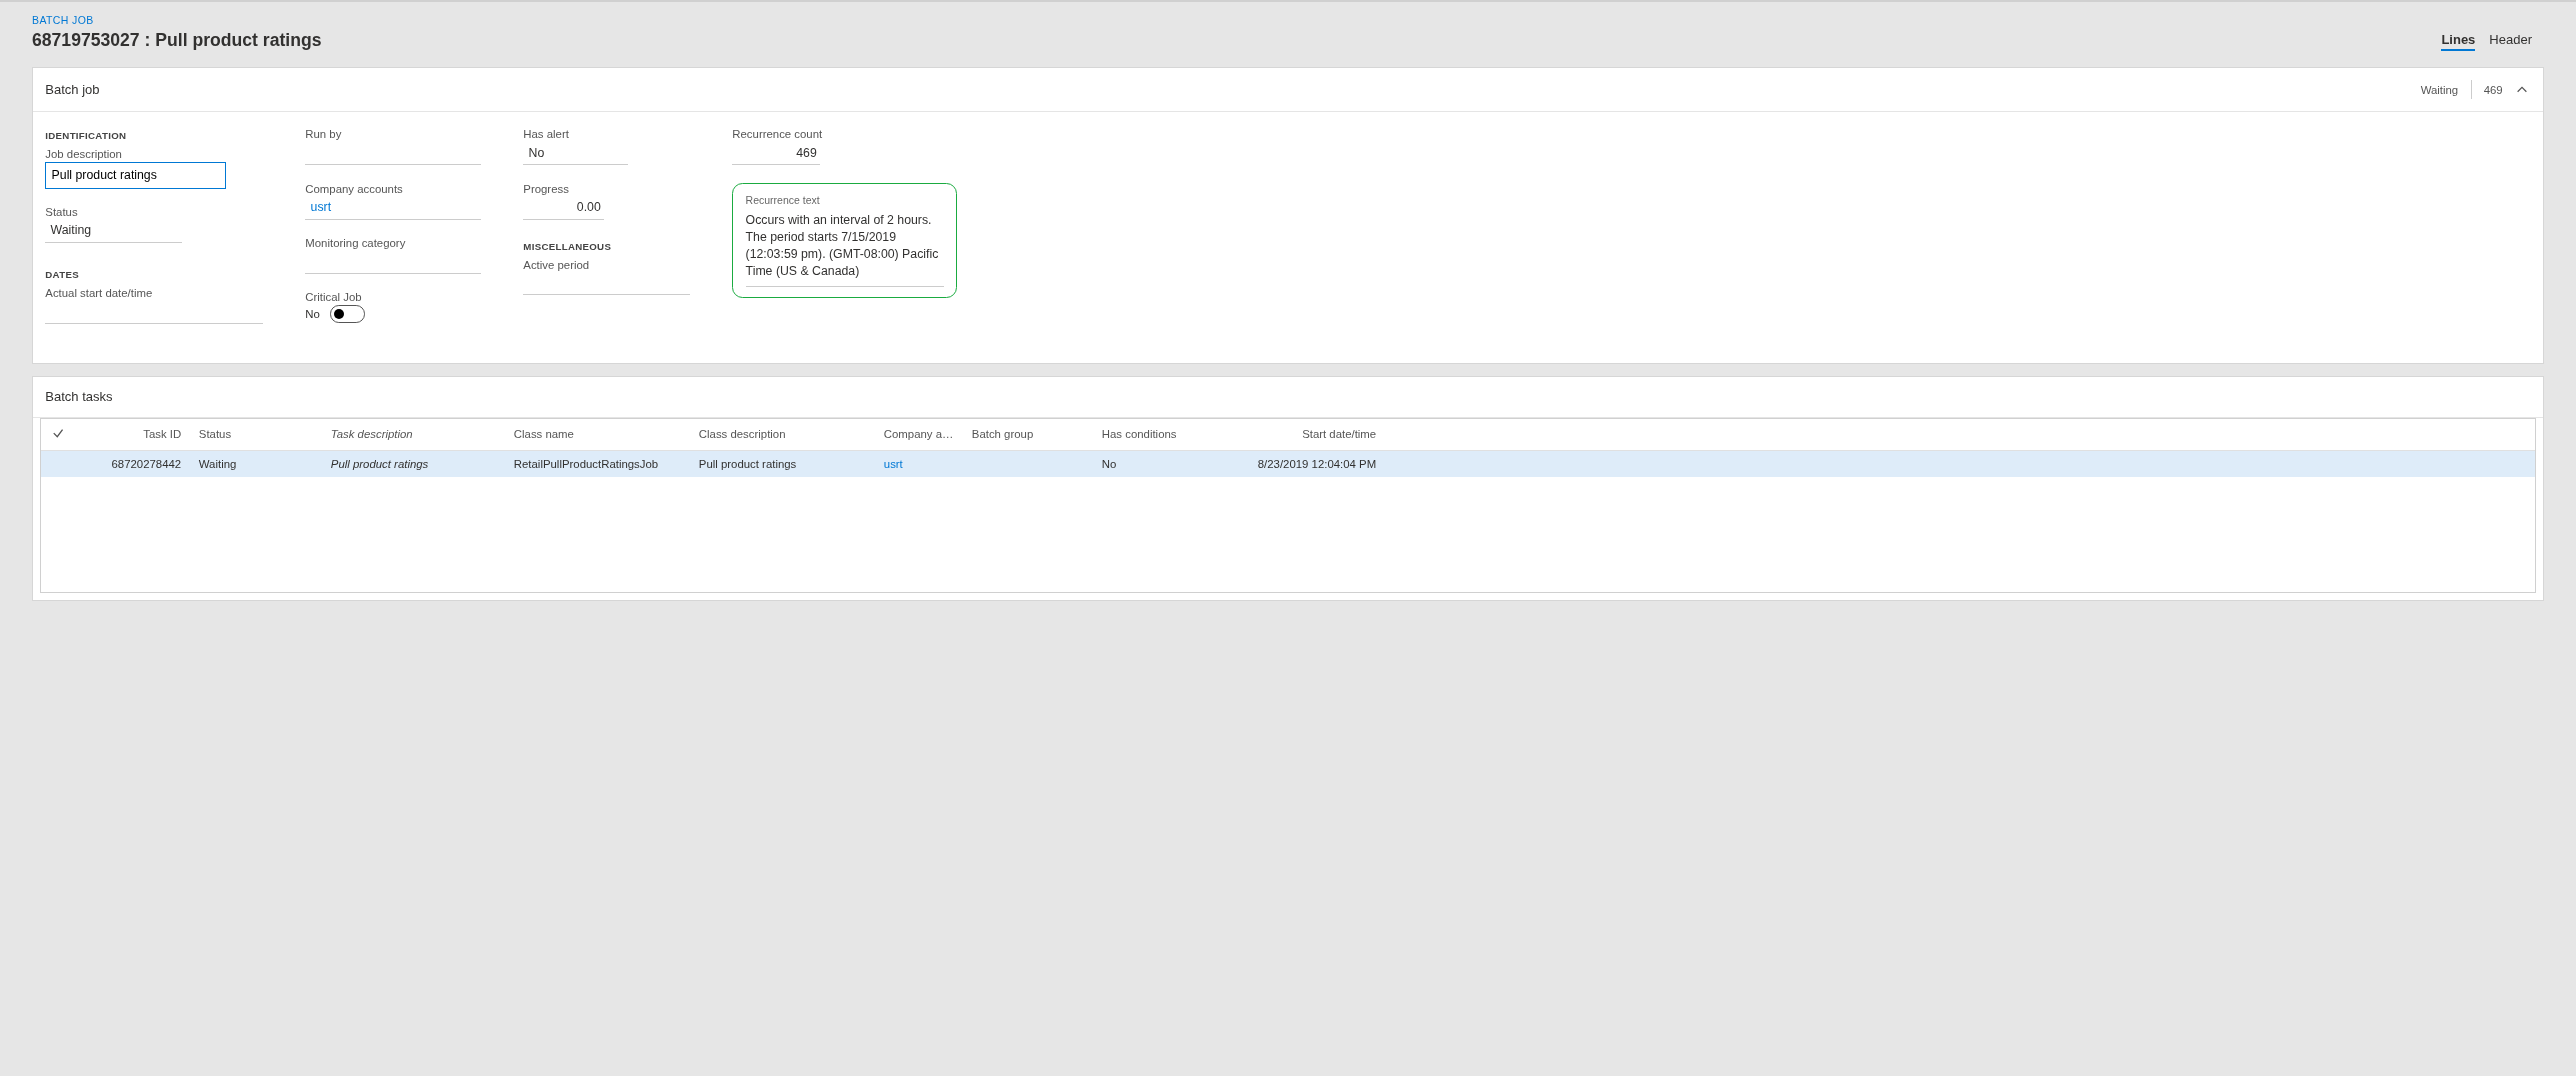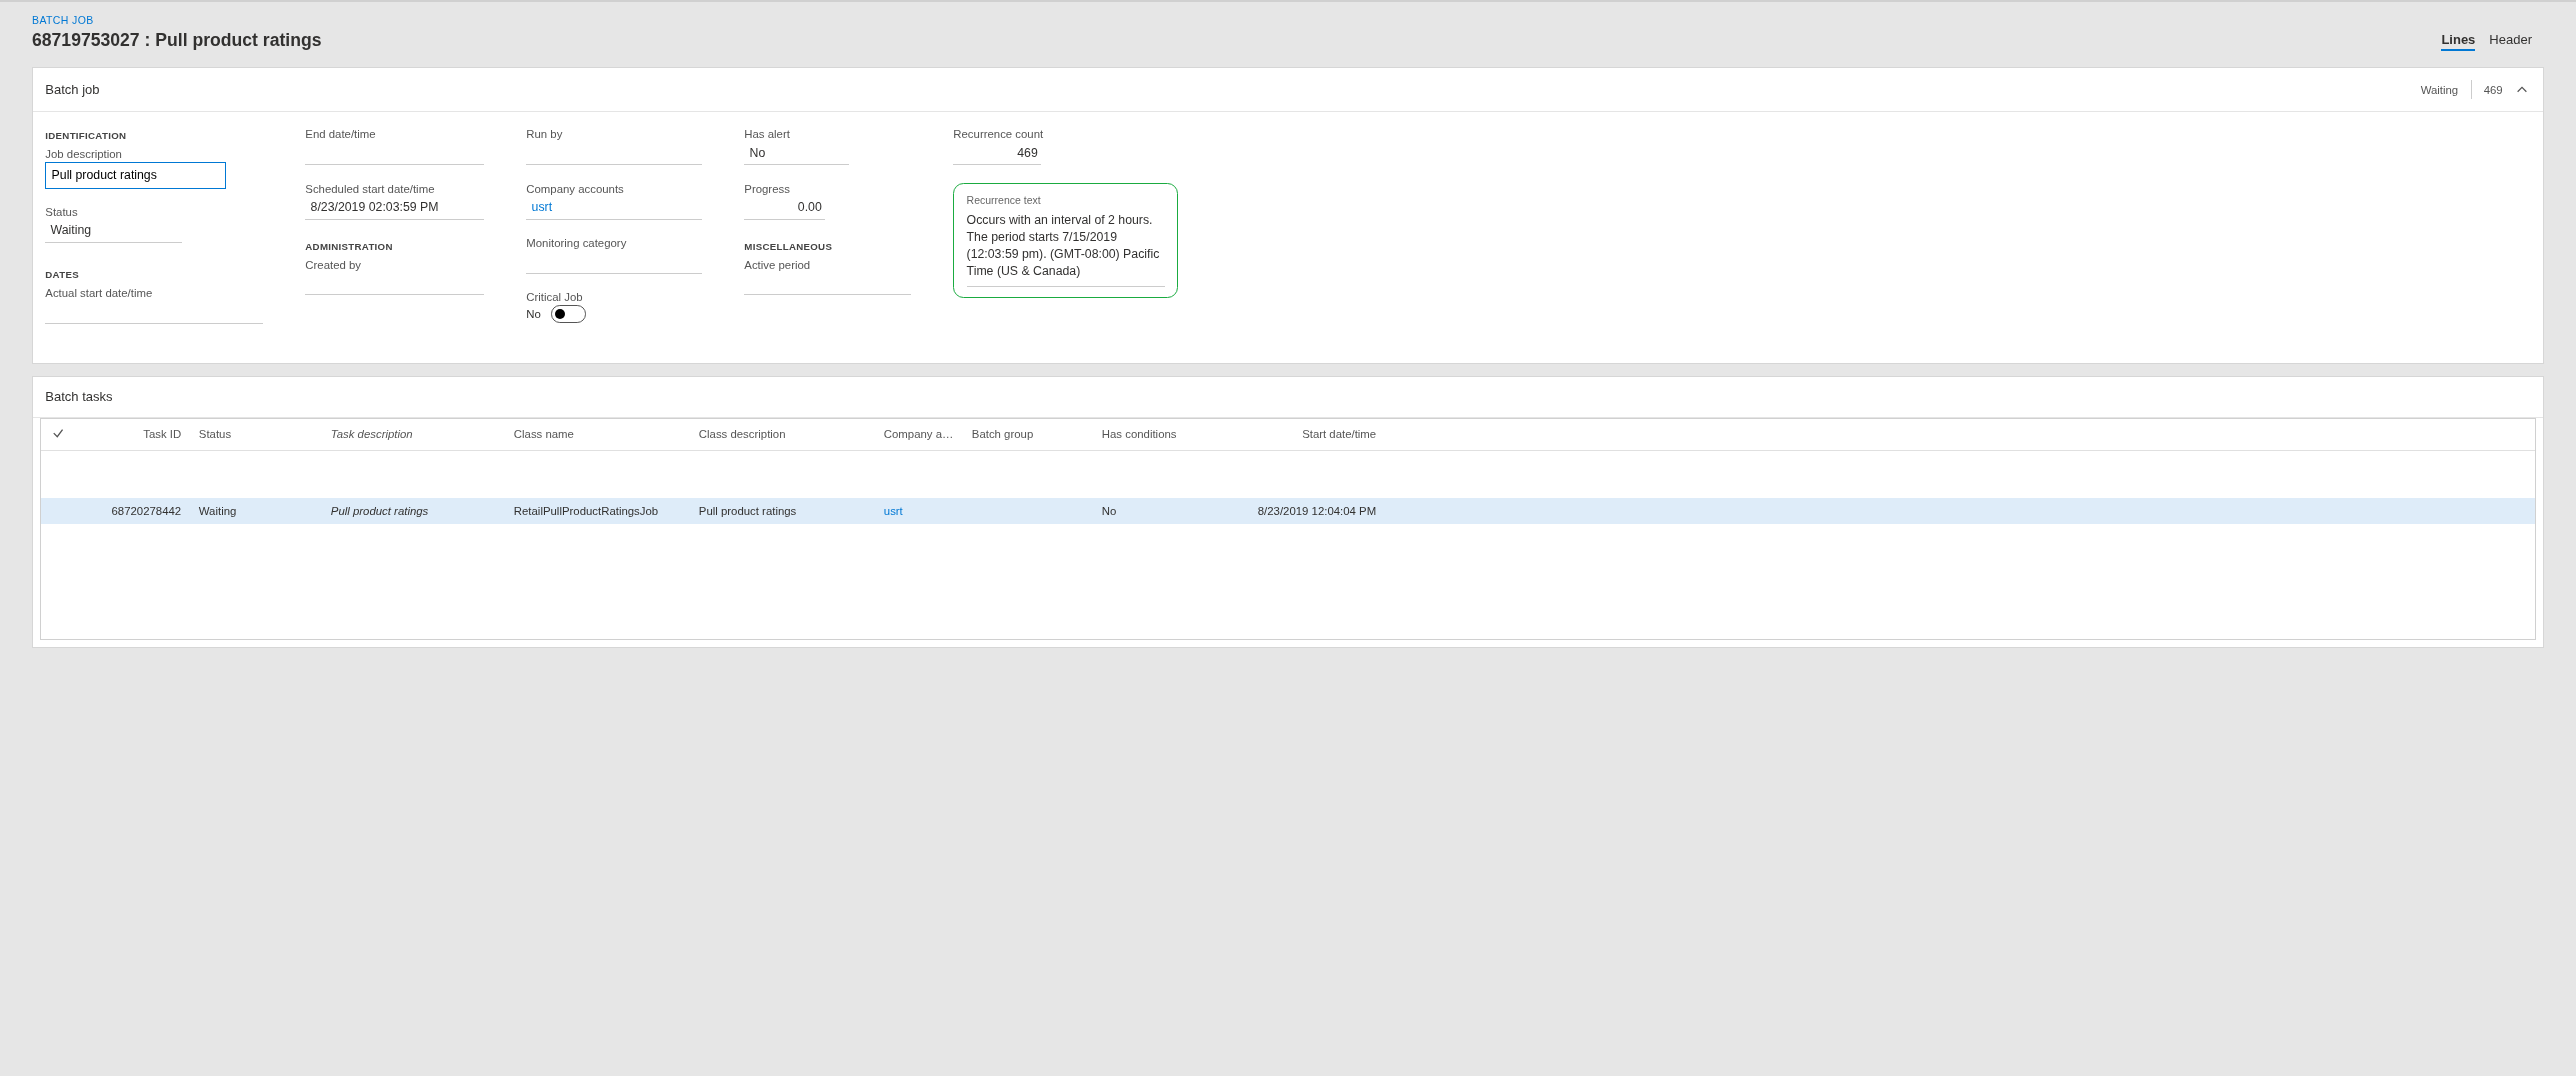--- a/index.html
+++ b/index.html
@@ -189,21 +189,20 @@
       font-size: 11.4px;
     }
     .grid-head {
       color: #555;
       border-bottom: 0.9px solid #e0e0e0;
       height: 32px;
     }
     .grid-row {
       background: #deecf9;
       height: 26px;
-      margin-top: 47px;
     }
     .grid-body {
       min-height: 141px;
       background: #fff;
     }
     .cell { padding: 0 8.8px; overflow: hidden; white-space: nowrap; text-overflow: ellipsis; }
     .c-check { width: 35px; text-align: center; }
     .c-taskid { width: 114px; text-align: right; }
     .c-status { width: 132px; }
     .c-taskdesc { width: 183px; font-style: italic; }
@@ -259,35 +258,20 @@
           <label>Status</label>
           <div class="value short">Waiting</div>
         </div>
         <div class="section-label" style="margin-top:8.8px">DATES</div>
         <div class="field">
           <label>Actual start date/time</label>
           <div class="value"></div>
         </div>
       </div>
 
-      <div class="col" style="width:179px">
-        <div class="field">
-          <label>End date/time</label>
-          <div class="value"></div>
-        </div>
-        <div class="field">
-          <label>Scheduled start date/time</label>
-          <div class="value">8/23/2019 02:03:59 PM</div>
-        </div>
-        <div class="section-label" style="margin-top:3.5px">ADMINISTRATION</div>
-        <div class="field">
-          <label>Created by</label>
-          <div class="value"></div>
-        </div>
-      </div>
 
       <div class="col" style="width:176px">
         <div class="field">
           <label>Run by</label>
           <div class="value"></div>
         </div>
         <div class="field">
           <label>Company accounts</label>
           <div class="value link">usrt</div>
         </div>

